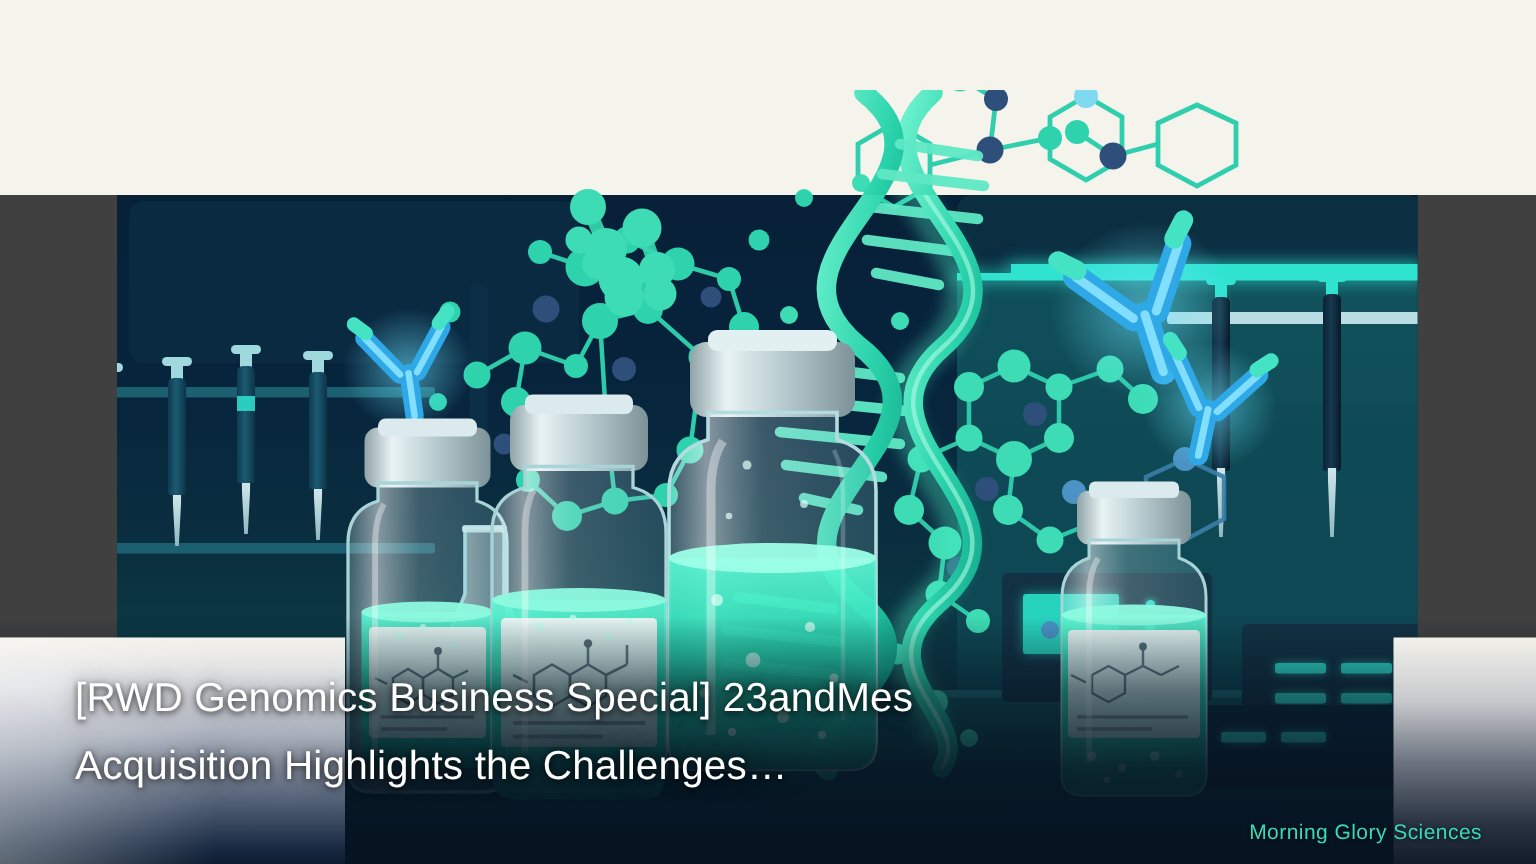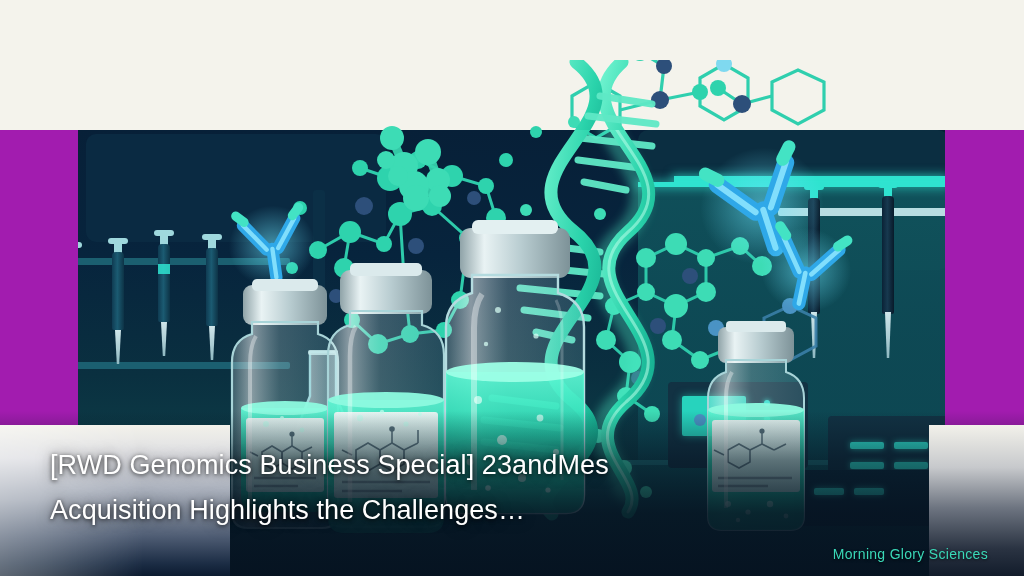--- a/index.html
+++ b/index.html
@@ -2,21 +2,21 @@
 <html><head>
 <meta charset="utf-8">
 <style>
   html,body{margin:0;padding:0;}
   body{
     width:1024px;height:576px;overflow:hidden;
     background:#f4f3ec;
     font-family:"Liberation Sans", sans-serif;
     position:relative;
   }
-  #stage{position:absolute;inset:0;width:1024px;height:576px;overflow:hidden;background:#a21caf;}
+  #stage{position:absolute;inset:0;width:1024px;height:576px;overflow:hidden;background:#404040;}
 
   
   .hero-panel{
     position:absolute;left:78px;top:130px;width:867px;height:446px;
     background:
       linear-gradient(180deg,#072038 0%,#07243d 28%,#0a3040 55%,#0d3e48 75%,#10464e 100%);
     overflow:hidden;
   }
   .hero-clip{position:absolute;inset:0;overflow:hidden;}
   .shelf-bar{position:absolute;height:6px;background:#2fe3d0;box-shadow:0 0 10px 2px rgba(47,227,208,.55);}

